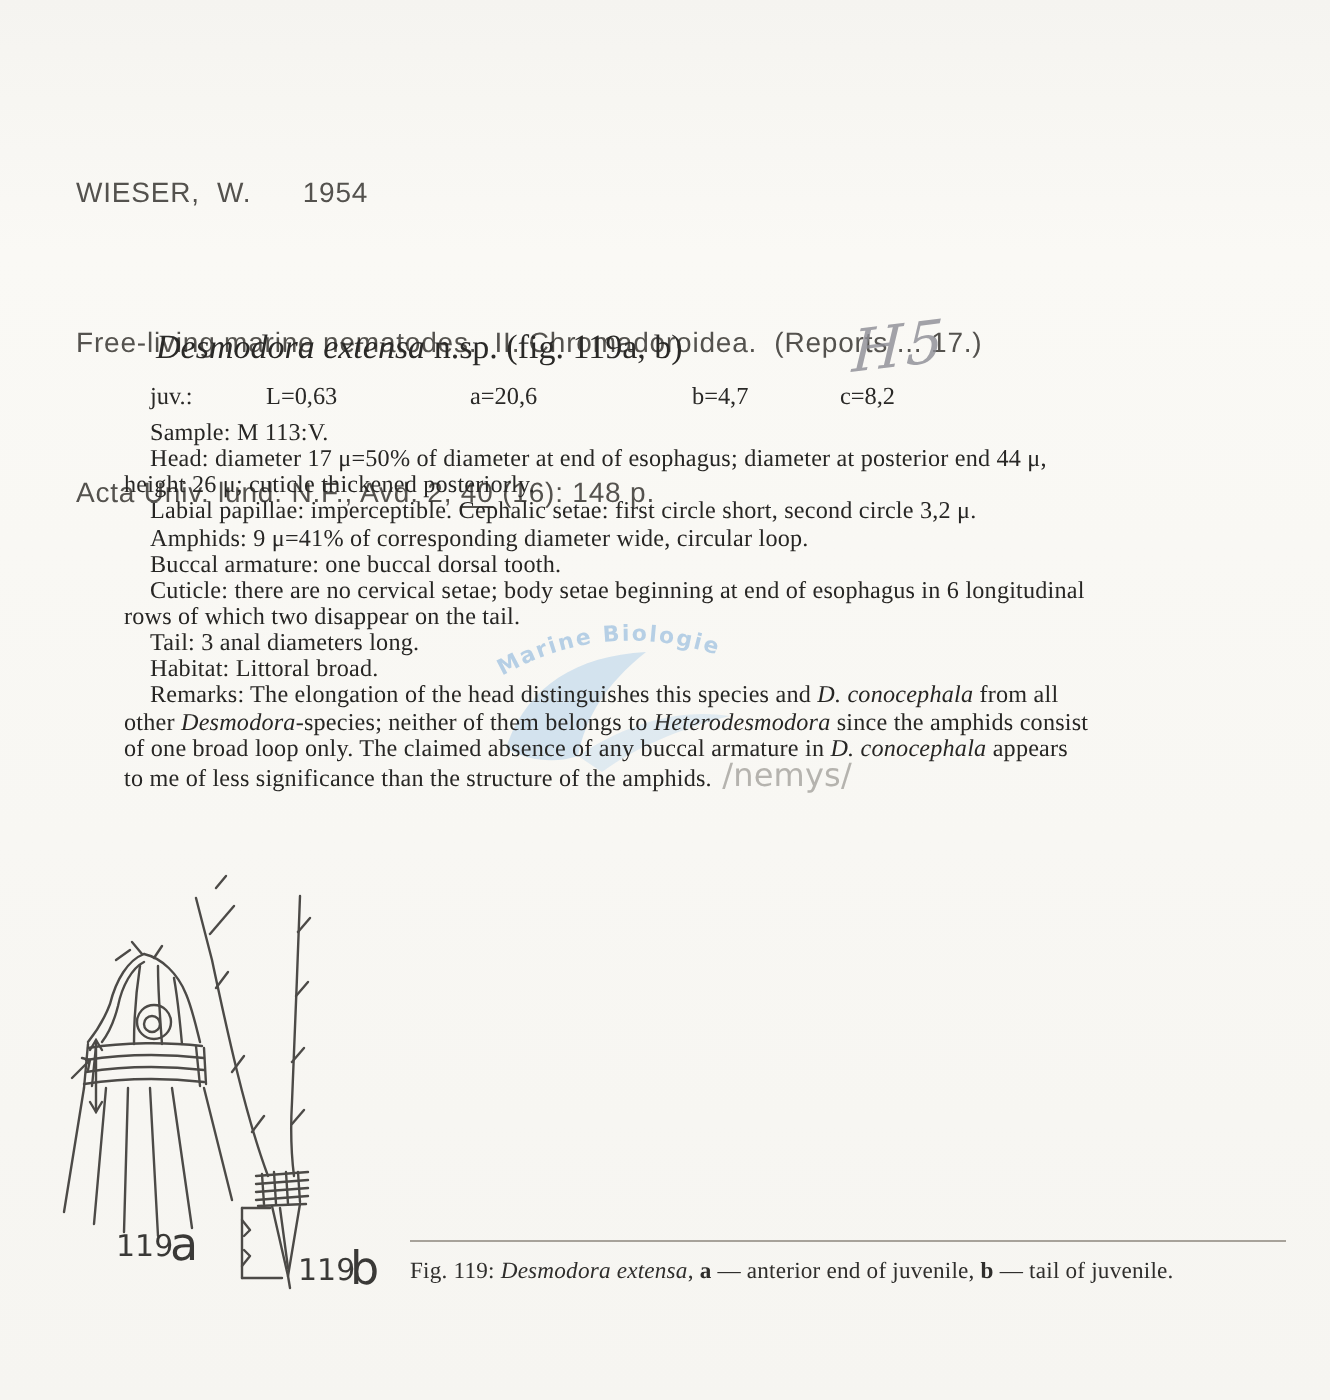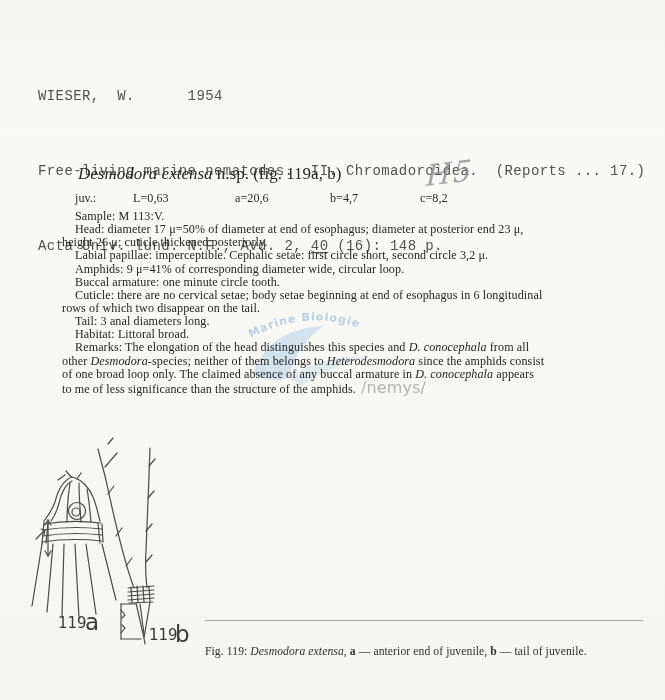--- a/index.html
+++ b/index.html
@@ -7,21 +7,21 @@
     position:relative;
     width:665px;height:700px;
     background:linear-gradient(180deg,#f5f4f0 0%,#faf9f5 18%,#f8f7f3 60%,#f6f5f1 100%);
     overflow:hidden;
     font-family:"Liberation Serif", serif;
     color:#2e2d2b;
   }
   
   .ref{
     position:absolute;left:38px;top:34px;
-    font-family:Liberation Mono, monospace;
+    font-family:Liberation Sans, sans-serif;
     font-size:14px;line-height:25px;
     color:#54524e;letter-spacing:.4px;
     white-space:pre;
   }
   .ref .u{text-decoration:underline;text-underline-offset:2px;}
   
   .hand{
     position:absolute;left:426px;top:156px;
     font-family:"DejaVu Serif", serif;font-style:italic;
     font-size:29px;color:#8d8d95;
@@ -35,38 +35,38 @@
   .title{
     font-size:17px;white-space:nowrap;color:#2a2927;
     padding-left:16px;
   }
   .title .it{font-style:italic;}
   .meas{position:relative;height:15px;margin-top:7px;font-size:12.2px;color:#2a2927;}
   .meas span{position:absolute;top:0;white-space:pre;}
   .meas .m-label{left:13px;}
   .meas .m-0{left:71px;}
   .meas .m-1{left:173px;}
-  .meas .m-2{left:268px;}
+  .meas .m-2{left:284px;}
   .meas .m-3{left:358px;}
   .tlines{margin-top:4px;font-size:12.1px;line-height:13.15px;letter-spacing:.1px;color:#272624;}
   .tline{white-space:nowrap;height:13.15px;}
   .tline.ind{padding-left:13px;}
   .tline .it{font-style:italic;}
   .tline .muted{color:#b5b3ae;font-family:"DejaVu Sans", sans-serif;font-size:16px;}
   
   .figsvg{position:absolute;left:28px;top:436px;z-index:1;}
   .figsvg path, .figsvg line, .figsvg circle, .figsvg ellipse{
     fill:none;stroke:#4c4a47;stroke-width:1.2;stroke-linecap:round;
   }
   .figsvg text{fill:#3a3937;stroke:none;font-family:"DejaVu Sans", sans-serif;}
   
   .caption{
     position:absolute;left:205px;top:620px;width:438px;z-index:1;
     border-top:1px solid #a7a29a;
-    padding-top:24px;
+    padding-top:8px;
     font-size:11.6px;color:#2f2e2c;white-space:nowrap;letter-spacing:.1px;
   }
   .caption .it{font-style:italic;}
   .caption .b{font-weight:bold;}
 </style>
 </head>
 <body>
 
 <div class="page">
 
@@ -95,25 +95,25 @@
     </div>
     <div class="meas">
       <span class="m-label">juv.:</span>
       <span class="m-0">L=0,63</span>
       <span class="m-1">a=20,6</span>
       <span class="m-2">b=4,7</span>
       <span class="m-3">c=8,2</span>
     </div>
     <div class="tlines">
         <div class="tline ind"><span>Sample: M 113:V.</span></div>
-        <div class="tline ind"><span>Head: diameter 17 μ=50% of diameter at end of esophagus; diameter at posterior end 23 μ,</span></div>
+        <div class="tline ind"><span>Head: diameter 17 μ=50% of diameter at end of esophagus; diameter at posterior end 44 μ,</span></div>
         <div class="tline"><span>height 26 μ; cuticle thickened posteriorly.</span></div>
         <div class="tline ind"><span>Labial papillae: imperceptible. Cephalic setae: first circle short, second circle 3,2 μ.</span></div>
         <div class="tline ind"><span>Amphids: 9 μ=41% of corresponding diameter wide, circular loop.</span></div>
-        <div class="tline ind"><span>Buccal armature: one minute circle tooth.</span></div>
+        <div class="tline ind"><span>Buccal armature: one buccal dorsal tooth.</span></div>
         <div class="tline ind"><span>Cuticle: there are no cervical setae; body setae beginning at end of esophagus in 6 longitudinal</span></div>
         <div class="tline"><span>rows of which two disappear on the tail.</span></div>
         <div class="tline ind"><span>Tail: 3 anal diameters long.</span></div>
         <div class="tline ind"><span>Habitat: Littoral broad.</span></div>
         <div class="tline ind"><span>Remarks: The elongation of the head distinguishes this species and </span><span class="it">D. conocephala</span><span> from  all</span></div>
         <div class="tline"><span>other </span><span class="it">Desmodora</span><span>-species; neither of them belongs to </span><span class="it">Heterodesmodora</span><span> since the amphids consist</span></div>
         <div class="tline"><span>of one broad loop only. The claimed absence of any buccal armature in </span><span class="it">D. conocephala</span><span> appears</span></div>
         <div class="tline"><span>to me of less significance than the structure of the amphids.</span><span class="muted"> /nemys/</span></div>
       </div>
   </div>

